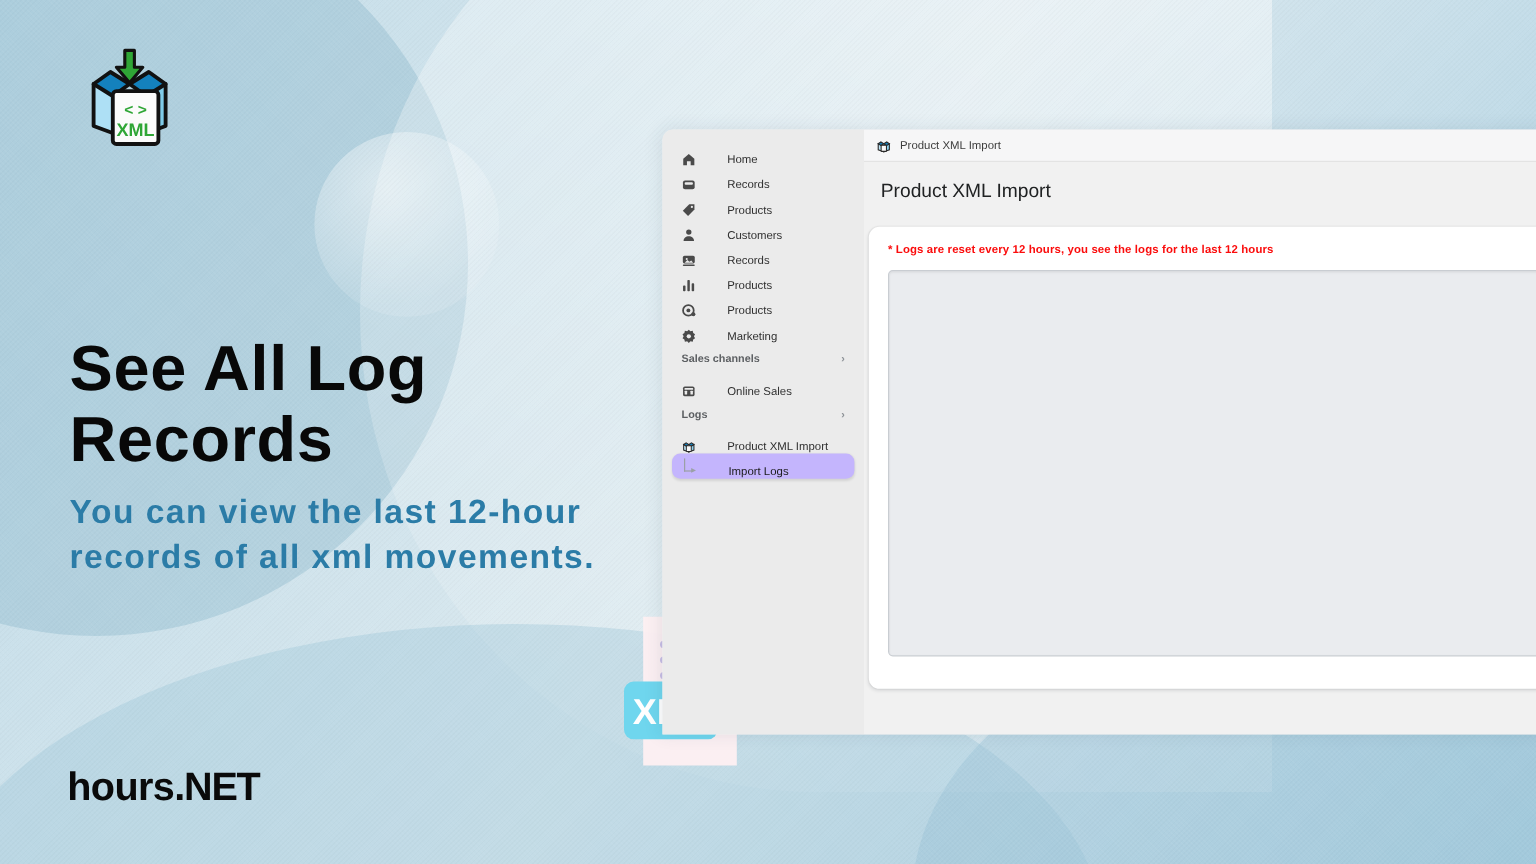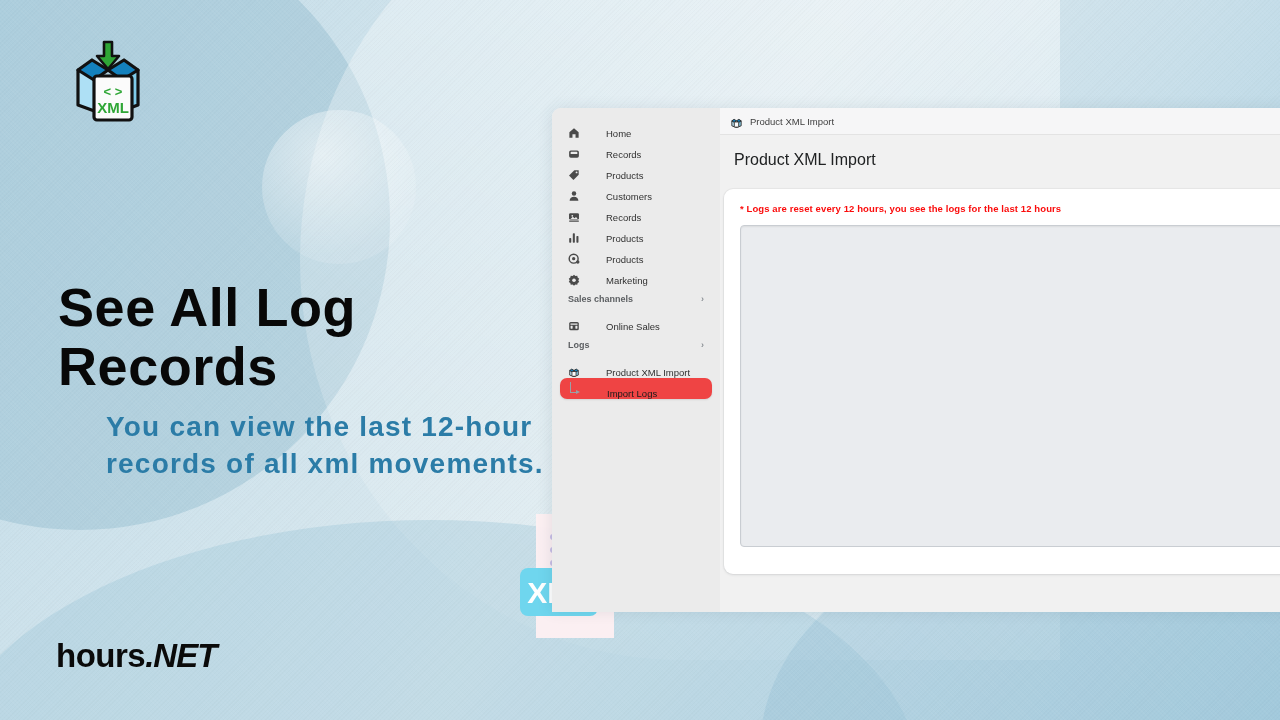--- a/index.html
+++ b/index.html
@@ -63,30 +63,29 @@
     letter-spacing:.5px;
     font-stretch:condensed;
     transform: scaleX(1.02);
     transform-origin: left top;
   }
   .subcopy{
     position:absolute; left:58px; top:408px; width:480px;
     font-size:28px; line-height:37px;
     font-weight:700; color:#2b7ca7;
     letter-spacing:1.2px;
-    margin-left:48px;
   }
 
   
   .brand{
     position:absolute; left:56px; top:637px;
     font-size:33px; font-weight:800; color:#0a0a0a;
     letter-spacing:-.5px;
   }
-  .brand .dotnet{ letter-spacing:-1px;font-style:italic; }
+  .brand .dotnet{ letter-spacing:-1px; }
 
   
   .xml-illo{ position:absolute; left:508px; top:508px; width:124px; height:136px; }
 
   
   .window{
     position:absolute; left:552px; top:108px;
     width:740px; height:504px;
     background:#f1f1f1;
     border-radius:9px 0 0 0;
@@ -103,21 +102,21 @@
   }
   .nav-item{
     display:flex; align-items:flex-end; gap:26px;
     height:21px; padding:0 8px;
     border-radius:7px;
     font-size:9.5px; color:#303030; font-weight:500;
     cursor:pointer;
   }
   .nav-item .ico{ width:12px; height:12px; display:flex; align-items:center; justify-content:center; flex:0 0 12px; }
   .nav-item .ico svg{ display:block; }
-  .nav-item.active{ background:#ef4444; box-shadow:0 1px 2px rgba(0,0,0,.10); color:#1a1a1a; }
+  .nav-item.active{ background:#c4b5fd; box-shadow:0 1px 2px rgba(0,0,0,.10); color:#1a1a1a; }
 
   .nav-section{
     display:flex; align-items:center; justify-content:space-between;
     padding:0 8px; height:20px;
     margin-top:3px; margin-bottom:2px;
     font-size:9px; font-weight:700; color:#5c5f62;
     cursor:pointer;
   }
   .nav-section .chev{ color:#8c9196; font-size:9px; }
 

